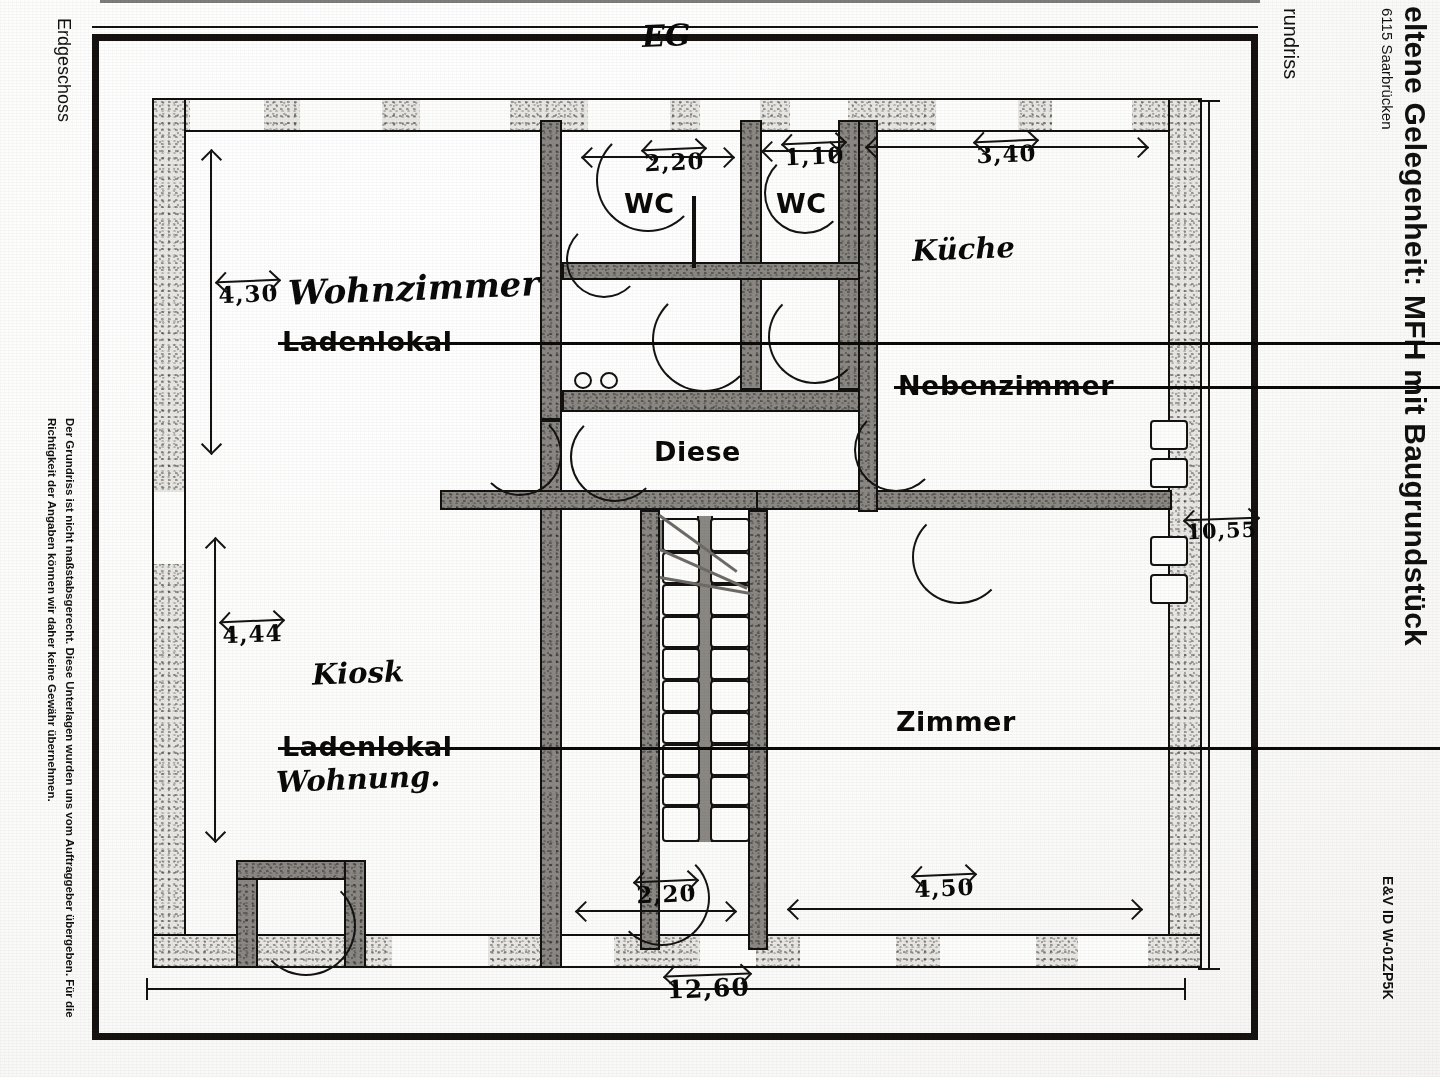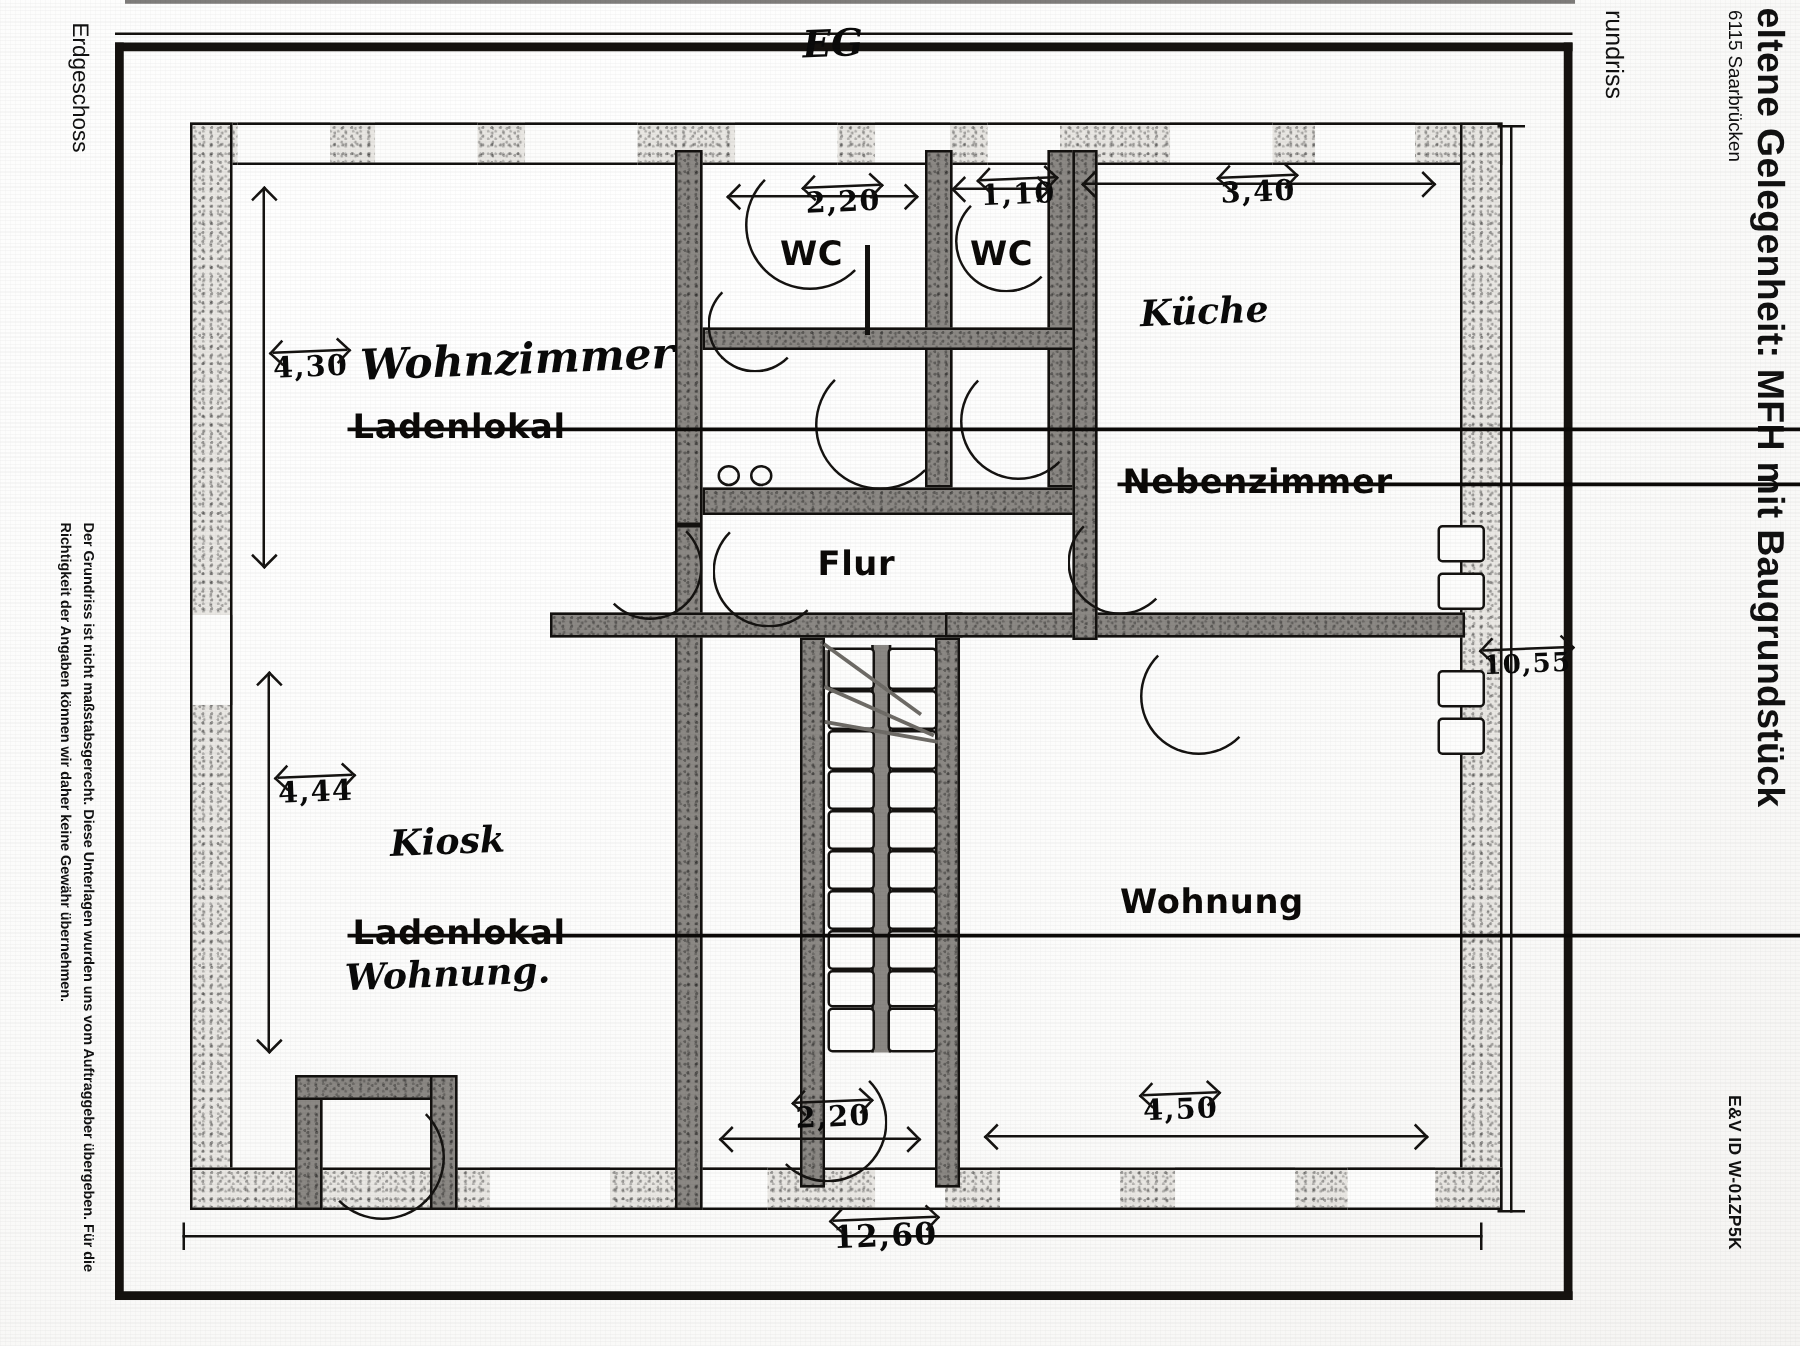--- a/index.html
+++ b/index.html
@@ -279,23 +279,23 @@
   <div class="hand mid" style="left:312px;top:656px;">Kiosk</div>
   <div class="hand mid" style="left:276px;top:762px;">Wohnung.</div>
   <div class="hand dim" style="left:222px;top:620px;">4,44</div>
 
   <div class="plabel" style="left:624px;top:188px;">WC</div>
   <div class="plabel" style="left:776px;top:188px;">WC</div>
 
   <div class="plabel struck" style="left:898px;top:308px;">Nebenzimmer</div>
   <div class="hand mid" style="left:912px;top:232px;">Küche</div>
 
-  <div class="plabel" style="left:654px;top:436px;">Flur</div>
-
-  <div class="plabel" style="left:896px;top:706px;">Wohnung</div>
+  <div class="plabel" style="left:654px;top:436px;">Diese</div>
+
+  <div class="plabel" style="left:896px;top:706px;">Zimmer</div>
 
   <div class="hand eg" style="left:642px;top:18px;">EG</div>
 
   <div class="dim" style="left:584px;top:156px;width:148px;"></div>
   <div class="hand dim" style="left:644px;top:148px;">2,20</div>
 
   <div class="dim" style="left:764px;top:150px;width:74px;"></div>
   <div class="hand dim" style="left:784px;top:142px;">1,10</div>
 
   <div class="dim" style="left:868px;top:146px;width:278px;"></div>

